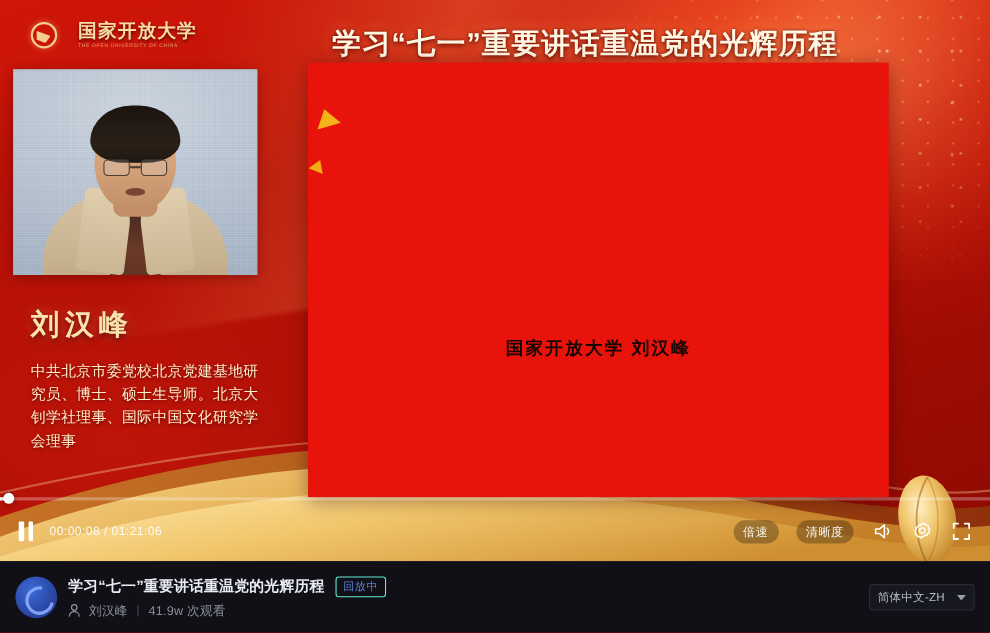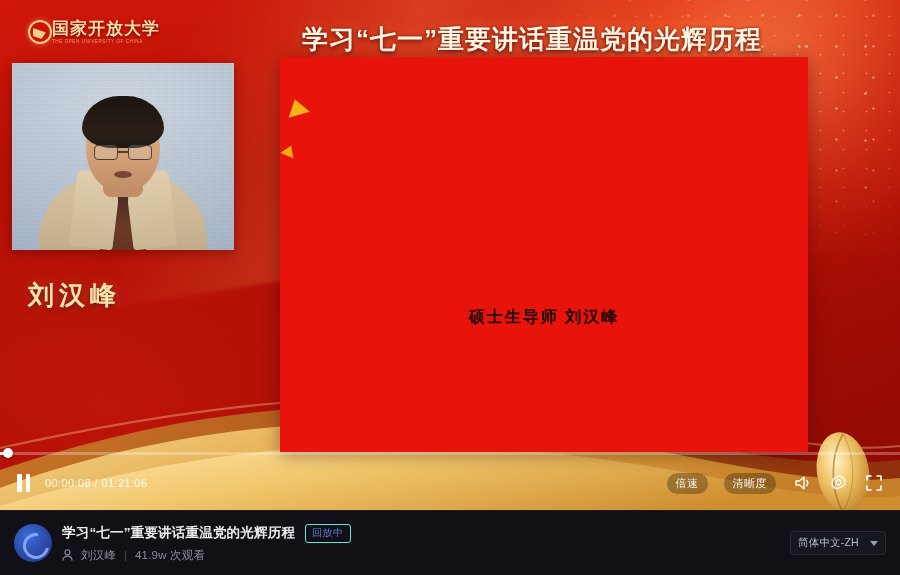--- a/index.html
+++ b/index.html
@@ -71,21 +71,21 @@
     font-weight: 700;
     letter-spacing: 1px;
     color: #fff7e2;
     text-shadow: 0 0 2px rgba(120,12,0,0.9), 0 2px 5px rgba(90,6,0,0.85), 0 0 14px rgba(255,190,120,0.35);
     white-space: nowrap;
   }
 
   
   .logo {
     position: absolute; left: 28px; top: 20px;
-    display: flex; align-items: center; gap: 0;
+    display: flex; align-items: center; gap: 19px;
   }
   .logo-mark {
     width: 24px; height: 24px; border-radius: 50%;
     border: 2px solid #f2cf8e;
     position: relative; flex: 0 0 auto;
     box-shadow: 0 0 6px rgba(255,210,140,0.4);
   }
   .logo-mark::after {
     content: ""; position: absolute; left: 3px; top: 6px;
     width: 13px; height: 11px; border-radius: 2px 8px 8px 2px;
@@ -407,27 +407,28 @@
     <div class="cam-neck"></div>
     <div class="cam-head"></div>
     <div class="cam-hair"></div>
     <div class="cam-glass-l"></div>
     <div class="cam-glass-r"></div>
     <div class="cam-bridge"></div>
     <div class="cam-mouth"></div>
   </div>
 
   <div class="spk-name">刘汉峰</div>
+  <div class="spk-bio">中共北京市委党校北京党建基地研究员、博士、硕士生导师。北京大钊学社理事、国际中国文化研究学会理事</div>
 
   <div class="slide">
     <div class="slide-flag-star"></div>
     <div class="slide-flag-star2"></div>
     <div class="slide-title">
     </div>
-    <div class="slide-sub">硕士生导师   刘汉峰</div>
+    <div class="slide-sub">国家开放大学   刘汉峰</div>
   </div>
 
   <div class="progress-row">
     <div class="progress-track"></div>
     <div class="progress-fill" style="width: 0.8%;"></div>
     <div class="progress-knob"></div>
   </div>
 
   <div class="ctrl-bar">
     <div class="ctrl-left">

